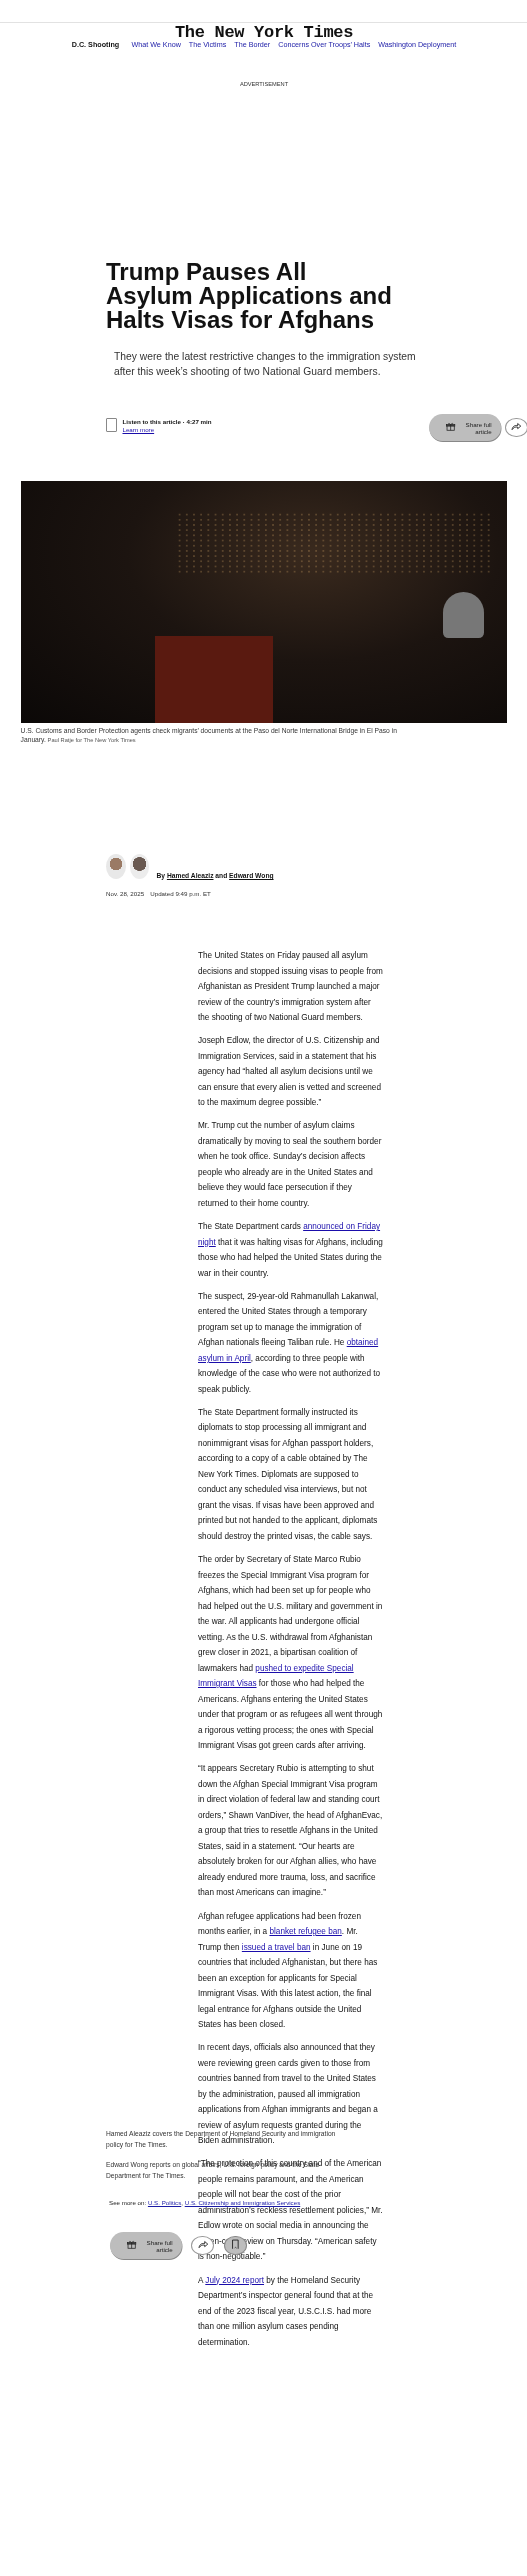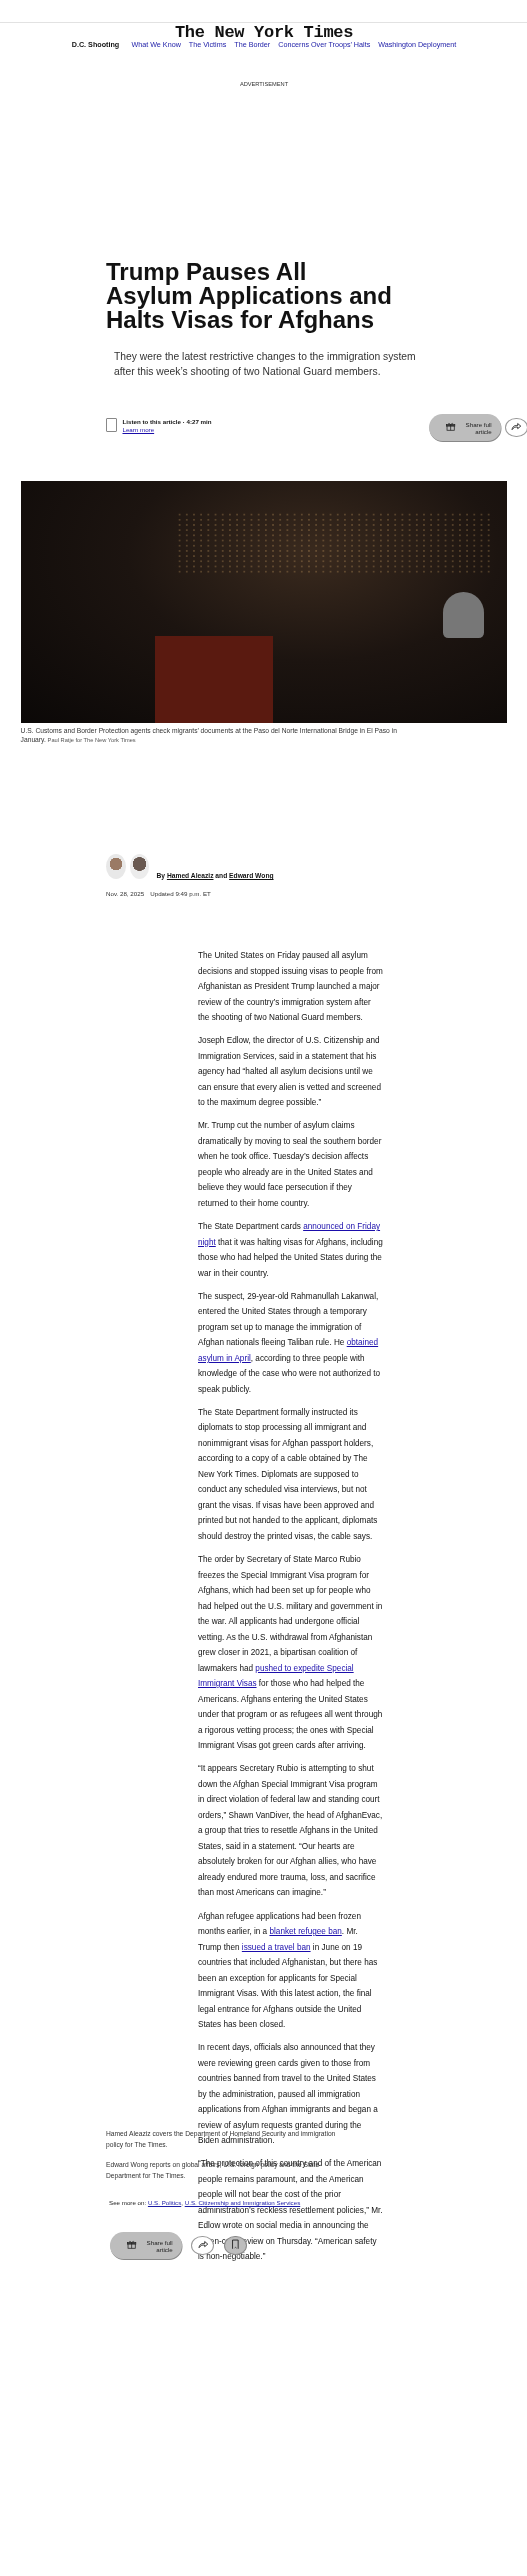--- a/index.html
+++ b/index.html
@@ -112,29 +112,30 @@
     <a href="#">Edward Wong</a>
   </span>
 </div>
 <div class="dateline">
   <span>Nov. 28, 2025</span><span>Updated 9:49 p.m. ET</span>
 </div>
 
 <article class="body">
   <p>The United States on Friday paused all asylum decisions and stopped issuing visas to people from Afghanistan as President Trump launched a major review of the country’s immigration system after the shooting of two National Guard members.</p>
   <p>Joseph Edlow, the director of U.S. Citizenship and Immigration Services, said in a statement that his agency had “halted all asylum decisions until we can ensure that every alien is vetted and screened to the maximum degree possible.”</p>
-  <p>Mr. Trump cut the number of asylum claims dramatically by moving to seal the southern border when he took office. Tuesday’s decision affects people who already are in the United States and believe they would face persecution if they returned to their home country.</p>
+  <p>Mr. Trump cut the number of asylum claims dramatically by moving to seal the southern border when he took office. Sunday’s decision affects people who already are in the United States and believe they would face persecution if they returned to their home country.</p>
   <p><span>The State Department cards </span><a href="#">announced on Friday night</a><span> that it was halting visas for Afghans, including those who had helped the United States during the war in their country.</span></p>
   <p><span>The suspect, 29-year-old Rahmanullah Lakanwal, entered the United States through a temporary program set up to manage the immigration of Afghan nationals fleeing Taliban rule. He </span><a href="#">obtained asylum in April</a><span>, according to three people with knowledge of the case who were not authorized to speak publicly.</span></p>
   <p>The State Department formally instructed its diplomats to stop processing all immigrant and nonimmigrant visas for Afghan passport holders, according to a copy of a cable obtained by The New York Times. Diplomats are supposed to conduct any scheduled visa interviews, but not grant the visas. If visas have been approved and printed but not handed to the applicant, diplomats should destroy the printed visas, the cable says.</p>
   <p><span>The order by Secretary of State Marco Rubio freezes the Special Immigrant Visa program for Afghans, which had been set up for people who had helped out the U.S. military and government in the war. All applicants had undergone official vetting. As the U.S. withdrawal from Afghanistan grew closer in 2021, a bipartisan coalition of lawmakers had </span><a href="#">pushed to expedite Special Immigrant Visas</a><span> for those who had helped the Americans. Afghans entering the United States under that program or as refugees all went through a rigorous vetting process; the ones with Special Immigrant Visas got green cards after arriving.</span></p>
   <p>“It appears Secretary Rubio is attempting to shut down the Afghan Special Immigrant Visa program in direct violation of federal law and standing court orders,” Shawn VanDiver, the head of AfghanEvac, a group that tries to resettle Afghans in the United States, said in a statement. “Our hearts are absolutely broken for our Afghan allies, who have already endured more trauma, loss, and sacrifice than most Americans can imagine.”</p>
   <p><span>Afghan refugee applications had been frozen months earlier, in a </span><a href="#">blanket refugee ban</a><span>. Mr. Trump then </span><a href="#">issued a travel ban</a><span> in June on 19 countries that included Afghanistan, but there has been an exception for applicants for Special Immigrant Visas. With this latest action, the final legal entrance for Afghans outside the United States has been closed.</span></p>
   <p>In recent days, officials also announced that they were reviewing green cards given to those from countries banned from travel to the United States by the administration, paused all immigration applications from Afghan immigrants and began a review of asylum requests granted during the Biden administration.</p>
   <p>“The protection of this country and of the American people remains paramount, and the American people will not bear the cost of the prior administration’s reckless resettlement policies,” Mr. Edlow wrote on social media in announcing the green-card review on Thursday. “American safety is non-negotiable.”</p>
+  <p><span>A </span><a href="#">July 2024 report</a><span> by the Homeland Security Department’s inspector general found that at the end of the 2023 fiscal year, U.S.C.I.S. had more than one million asylum cases pending determination.</span></p>
 </article>
 
 <div class="bios">
   <p>Hamed Aleaziz covers the Department of Homeland Security and immigration policy for The Times.</p>
   <p>Edward Wong reports on global affairs, U.S. foreign policy and the State Department for The Times.</p>
 </div>
 
 <div class="seemore">
   <span>See more on:</span>
   <a href="#">U.S. Politics</a>,

